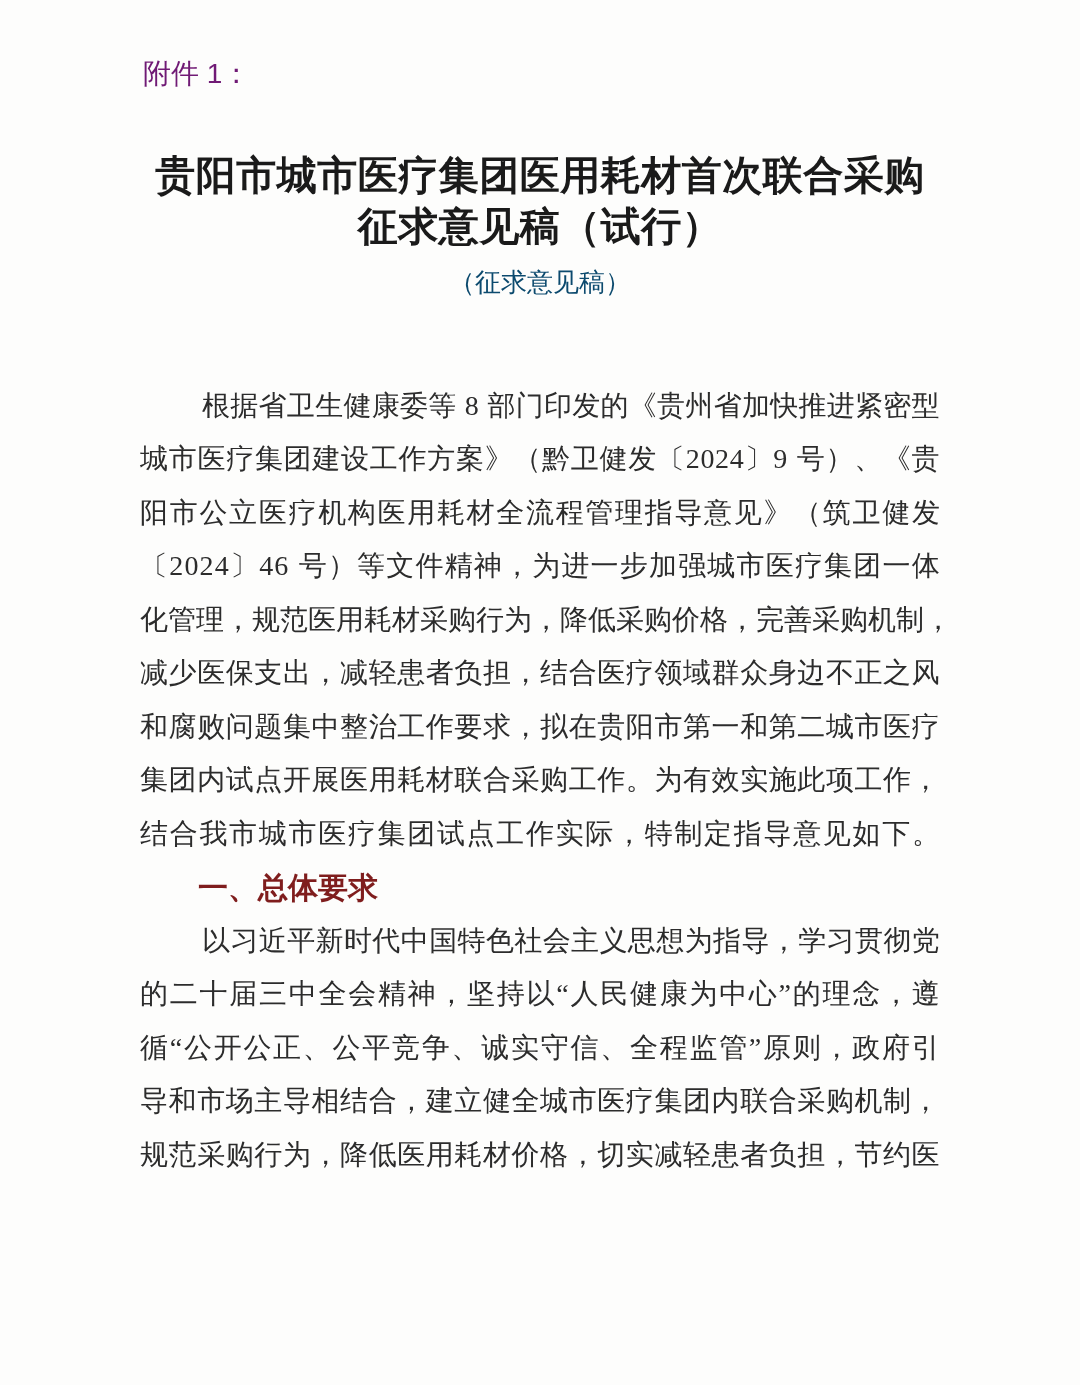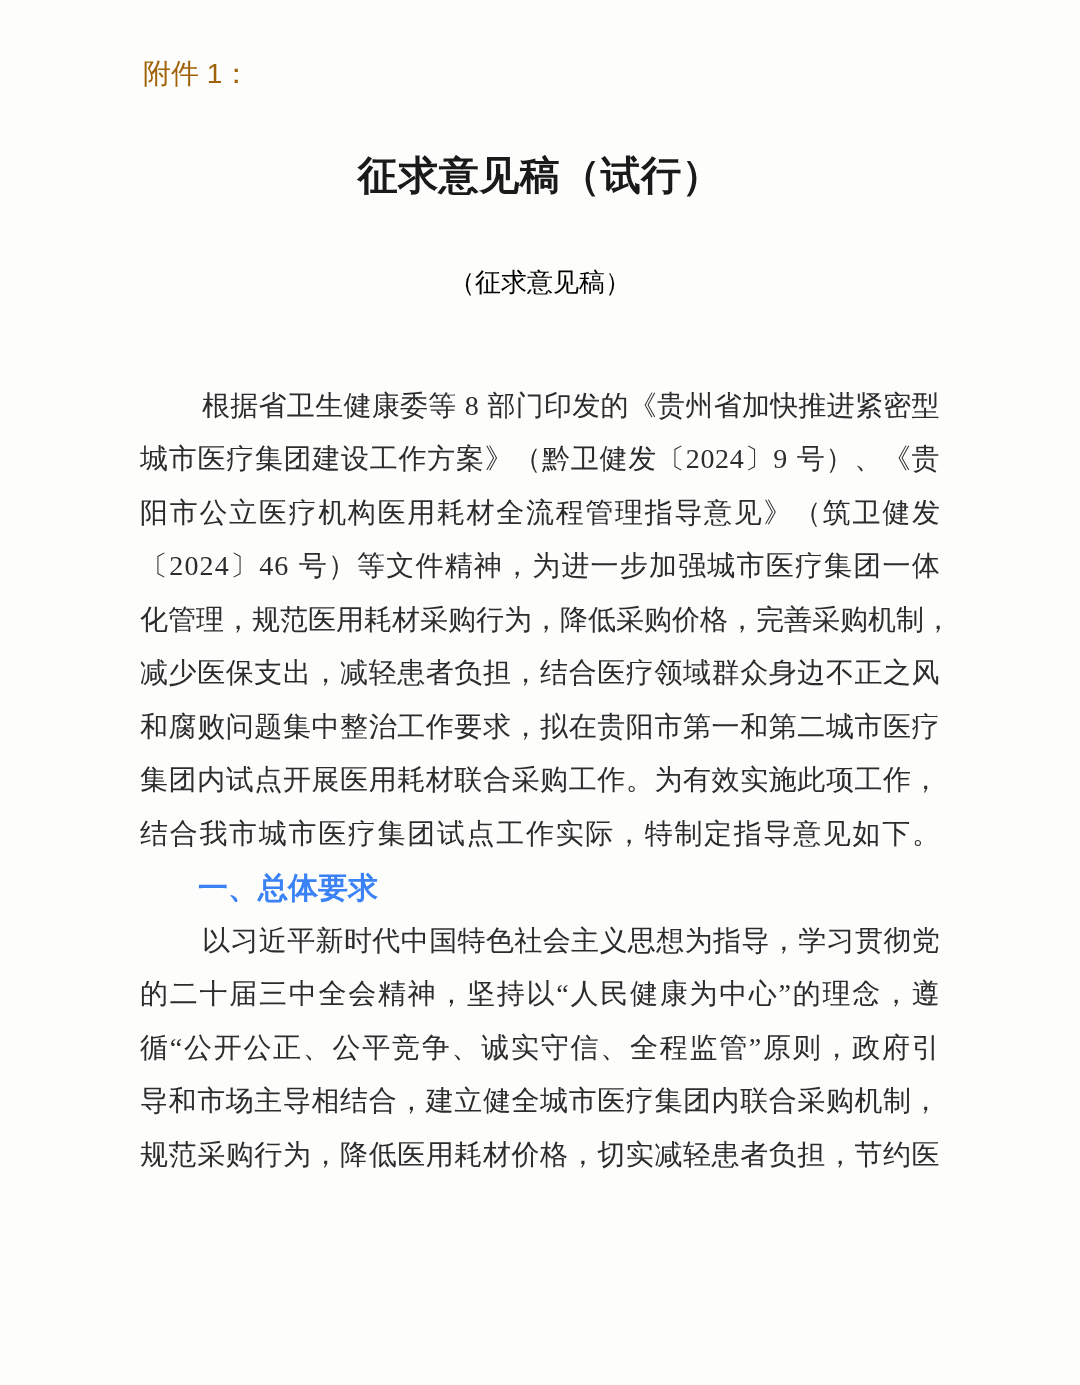--- a/index.html
+++ b/index.html
@@ -14,21 +14,21 @@
     background: #fdfdfc;
     overflow: hidden;
   }
   .attachment {
     position: absolute;
     top: 58px;
     left: 143px;
     font-family: "Liberation Sans", "DejaVu Sans", sans-serif;
     font-size: 28px;
     line-height: 32px;
-    color: #a16207;
+    color: #701a75;
   }
   .title {
     position: absolute;
     top: 150px;
     left: 0;
     width: 100%;
     text-align: center;
     font-family: "Liberation Sans", "DejaVu Sans", sans-serif;
     font-weight: bold;
     font-size: 40px;
@@ -38,21 +38,21 @@
   }
   .subtitle {
     position: absolute;
     top: 266px;
     left: 0;
     width: 100%;
     text-align: center;
     font-family: "Liberation Serif", "DejaVu Serif", serif;
     font-size: 26px;
     line-height: 34px;
-    color: #000000;
+    color: #0c4a6e;
   }
   .docbody {
     position: absolute;
     top: 379px;
     left: 140px;
     width: 800px;
     font-family: "Liberation Serif", "DejaVu Serif", serif;
     font-size: 28px;
     color: #2c2c2c;
   }
@@ -66,30 +66,31 @@
   .tline span { flex: 0 0 auto; }
   .tline .sp { width: 8px; }
   .tline.indent { padding-left: 62px; }
   .heading {
     height: 53.5px;
     line-height: 53.5px;
     padding-left: 58px;
     font-family: "Liberation Sans", "DejaVu Sans", sans-serif;
     font-weight: bold;
     font-size: 30px;
-    color: #3b82f6;
+    color: #7f1d1d;
   }
 </style>
 </head>
 <body>
 
 <div class="page">
   <div class="attachment">附件 1：</div>
 
   <div class="title">
+    <div>贵阳市城市医疗集团医用耗材首次联合采购</div>
     <div>征求意见稿（试行）</div>
   </div>
 
   <div class="subtitle">（征求意见稿）</div>
 
   <div class="docbody">
     <div class="para">
         <div class="tline indent">
           <span>根</span>
           <span>据</span>

